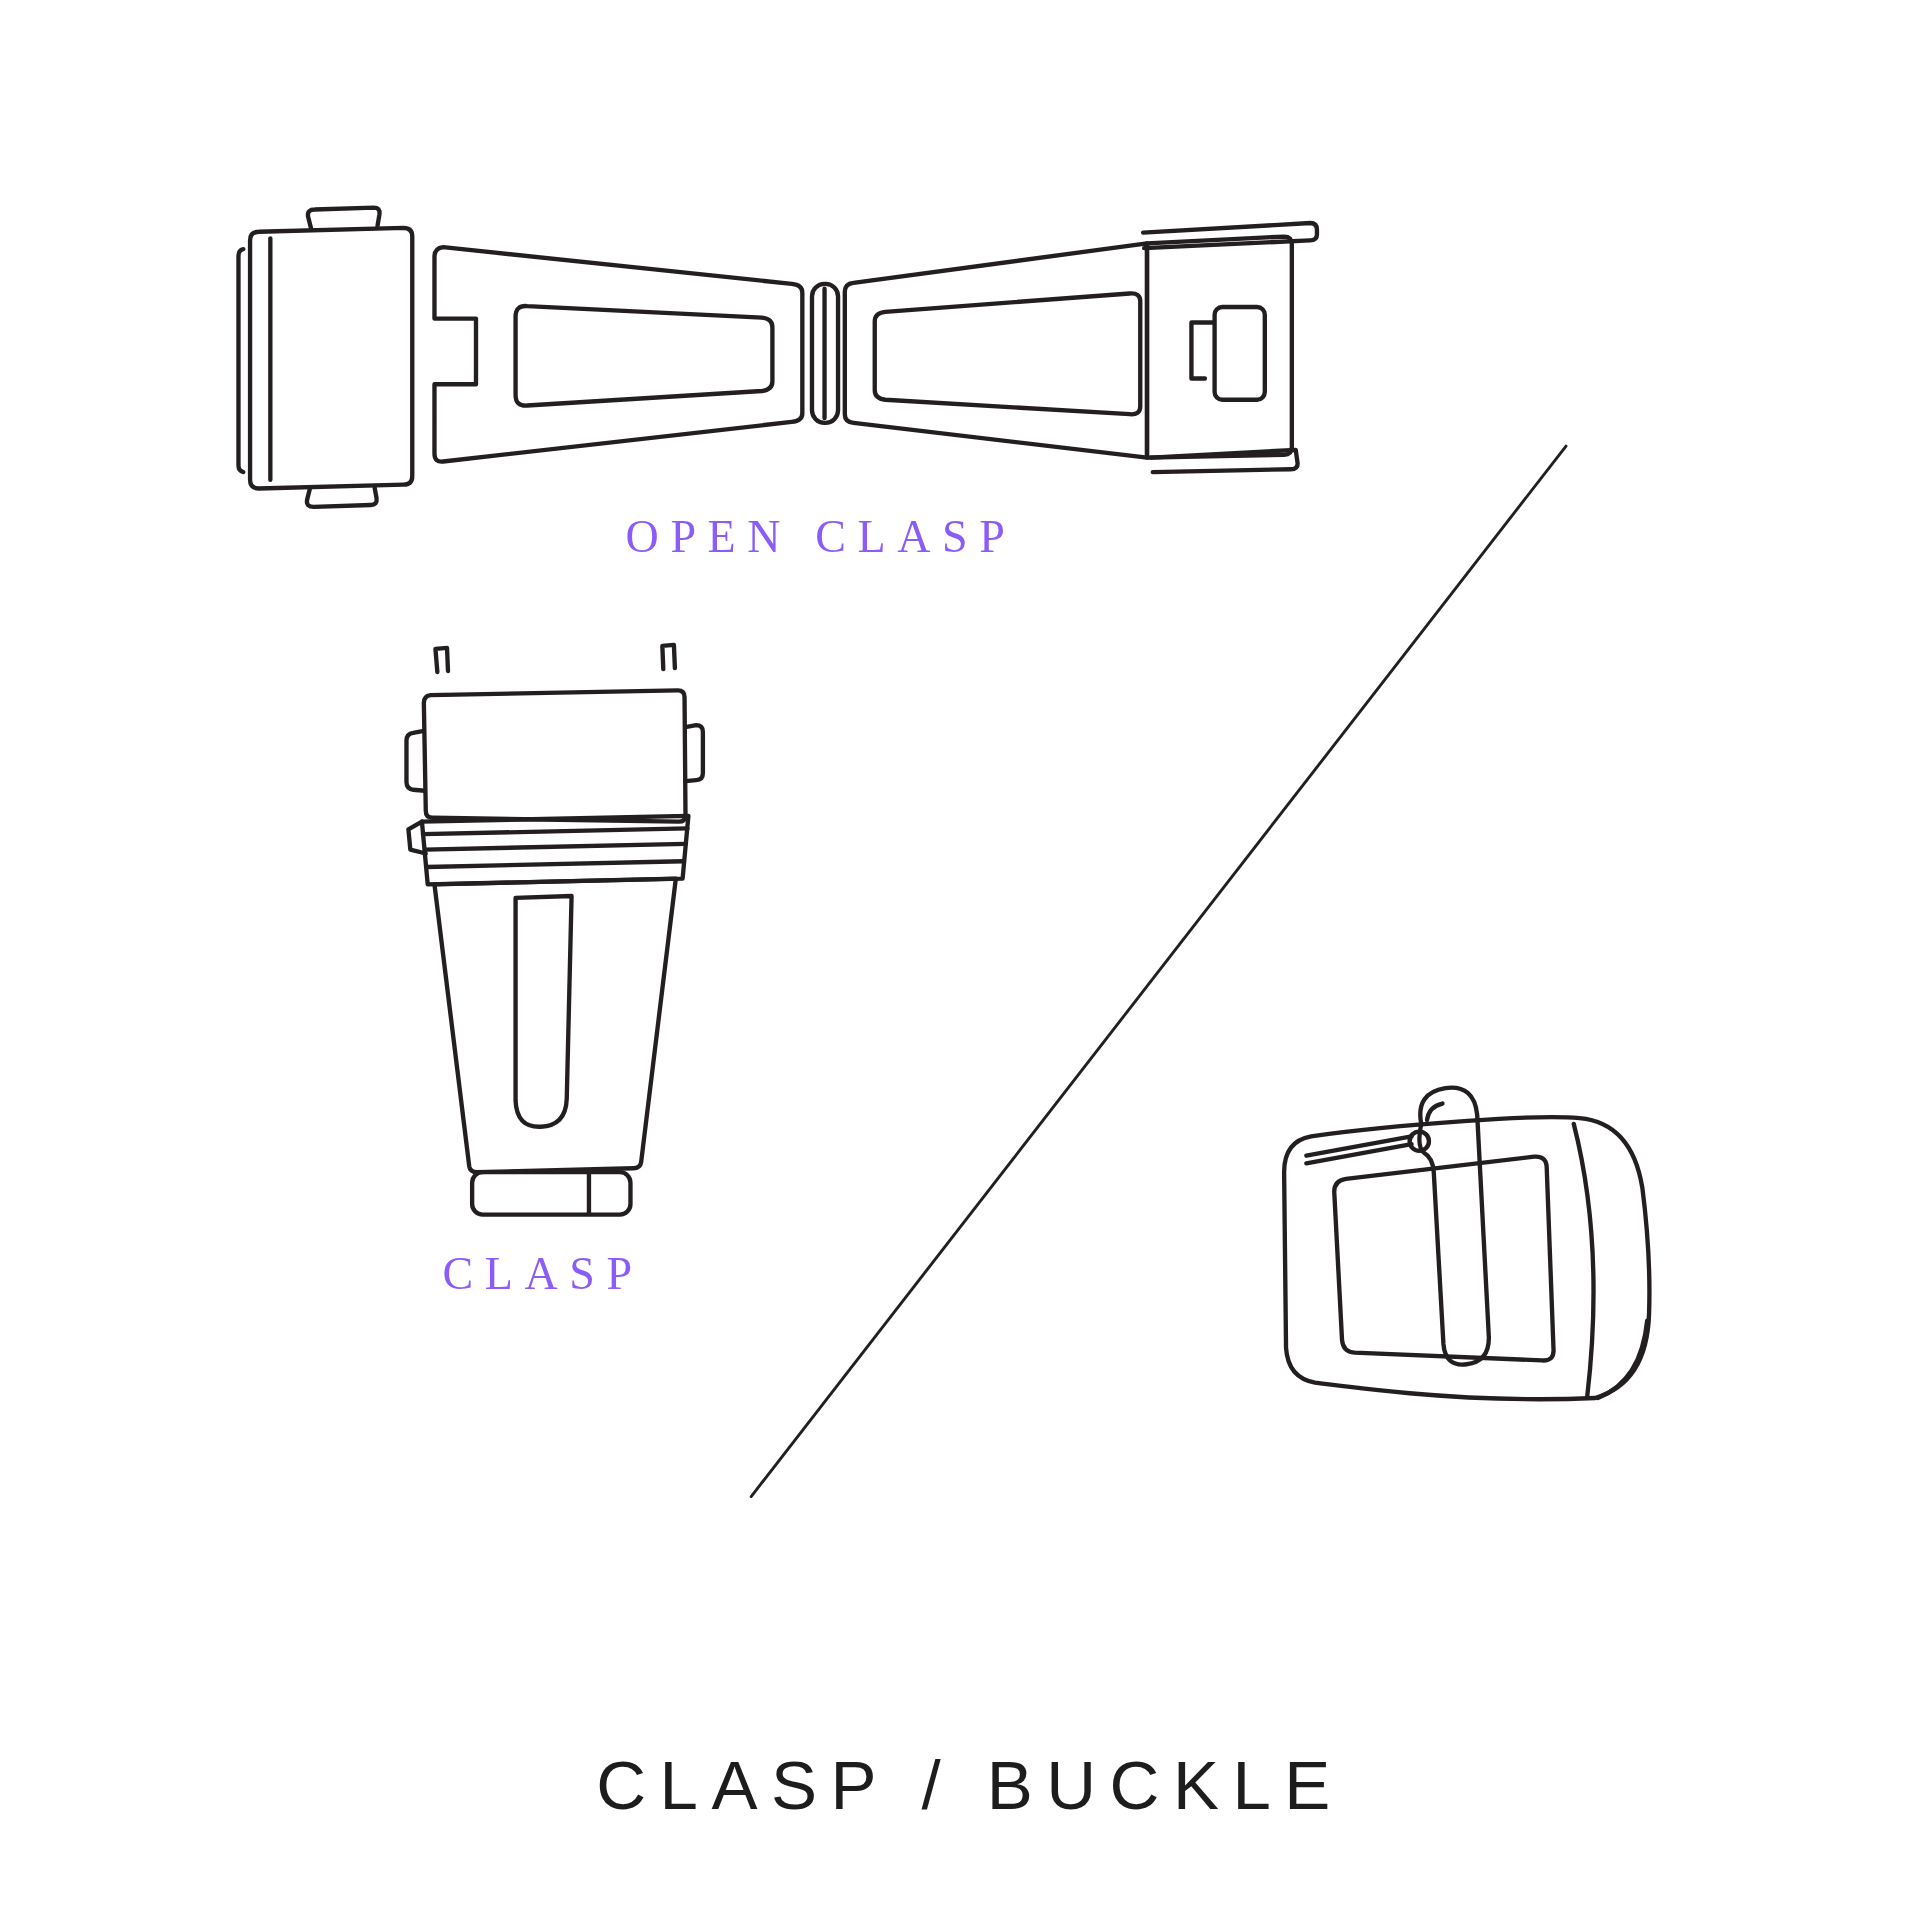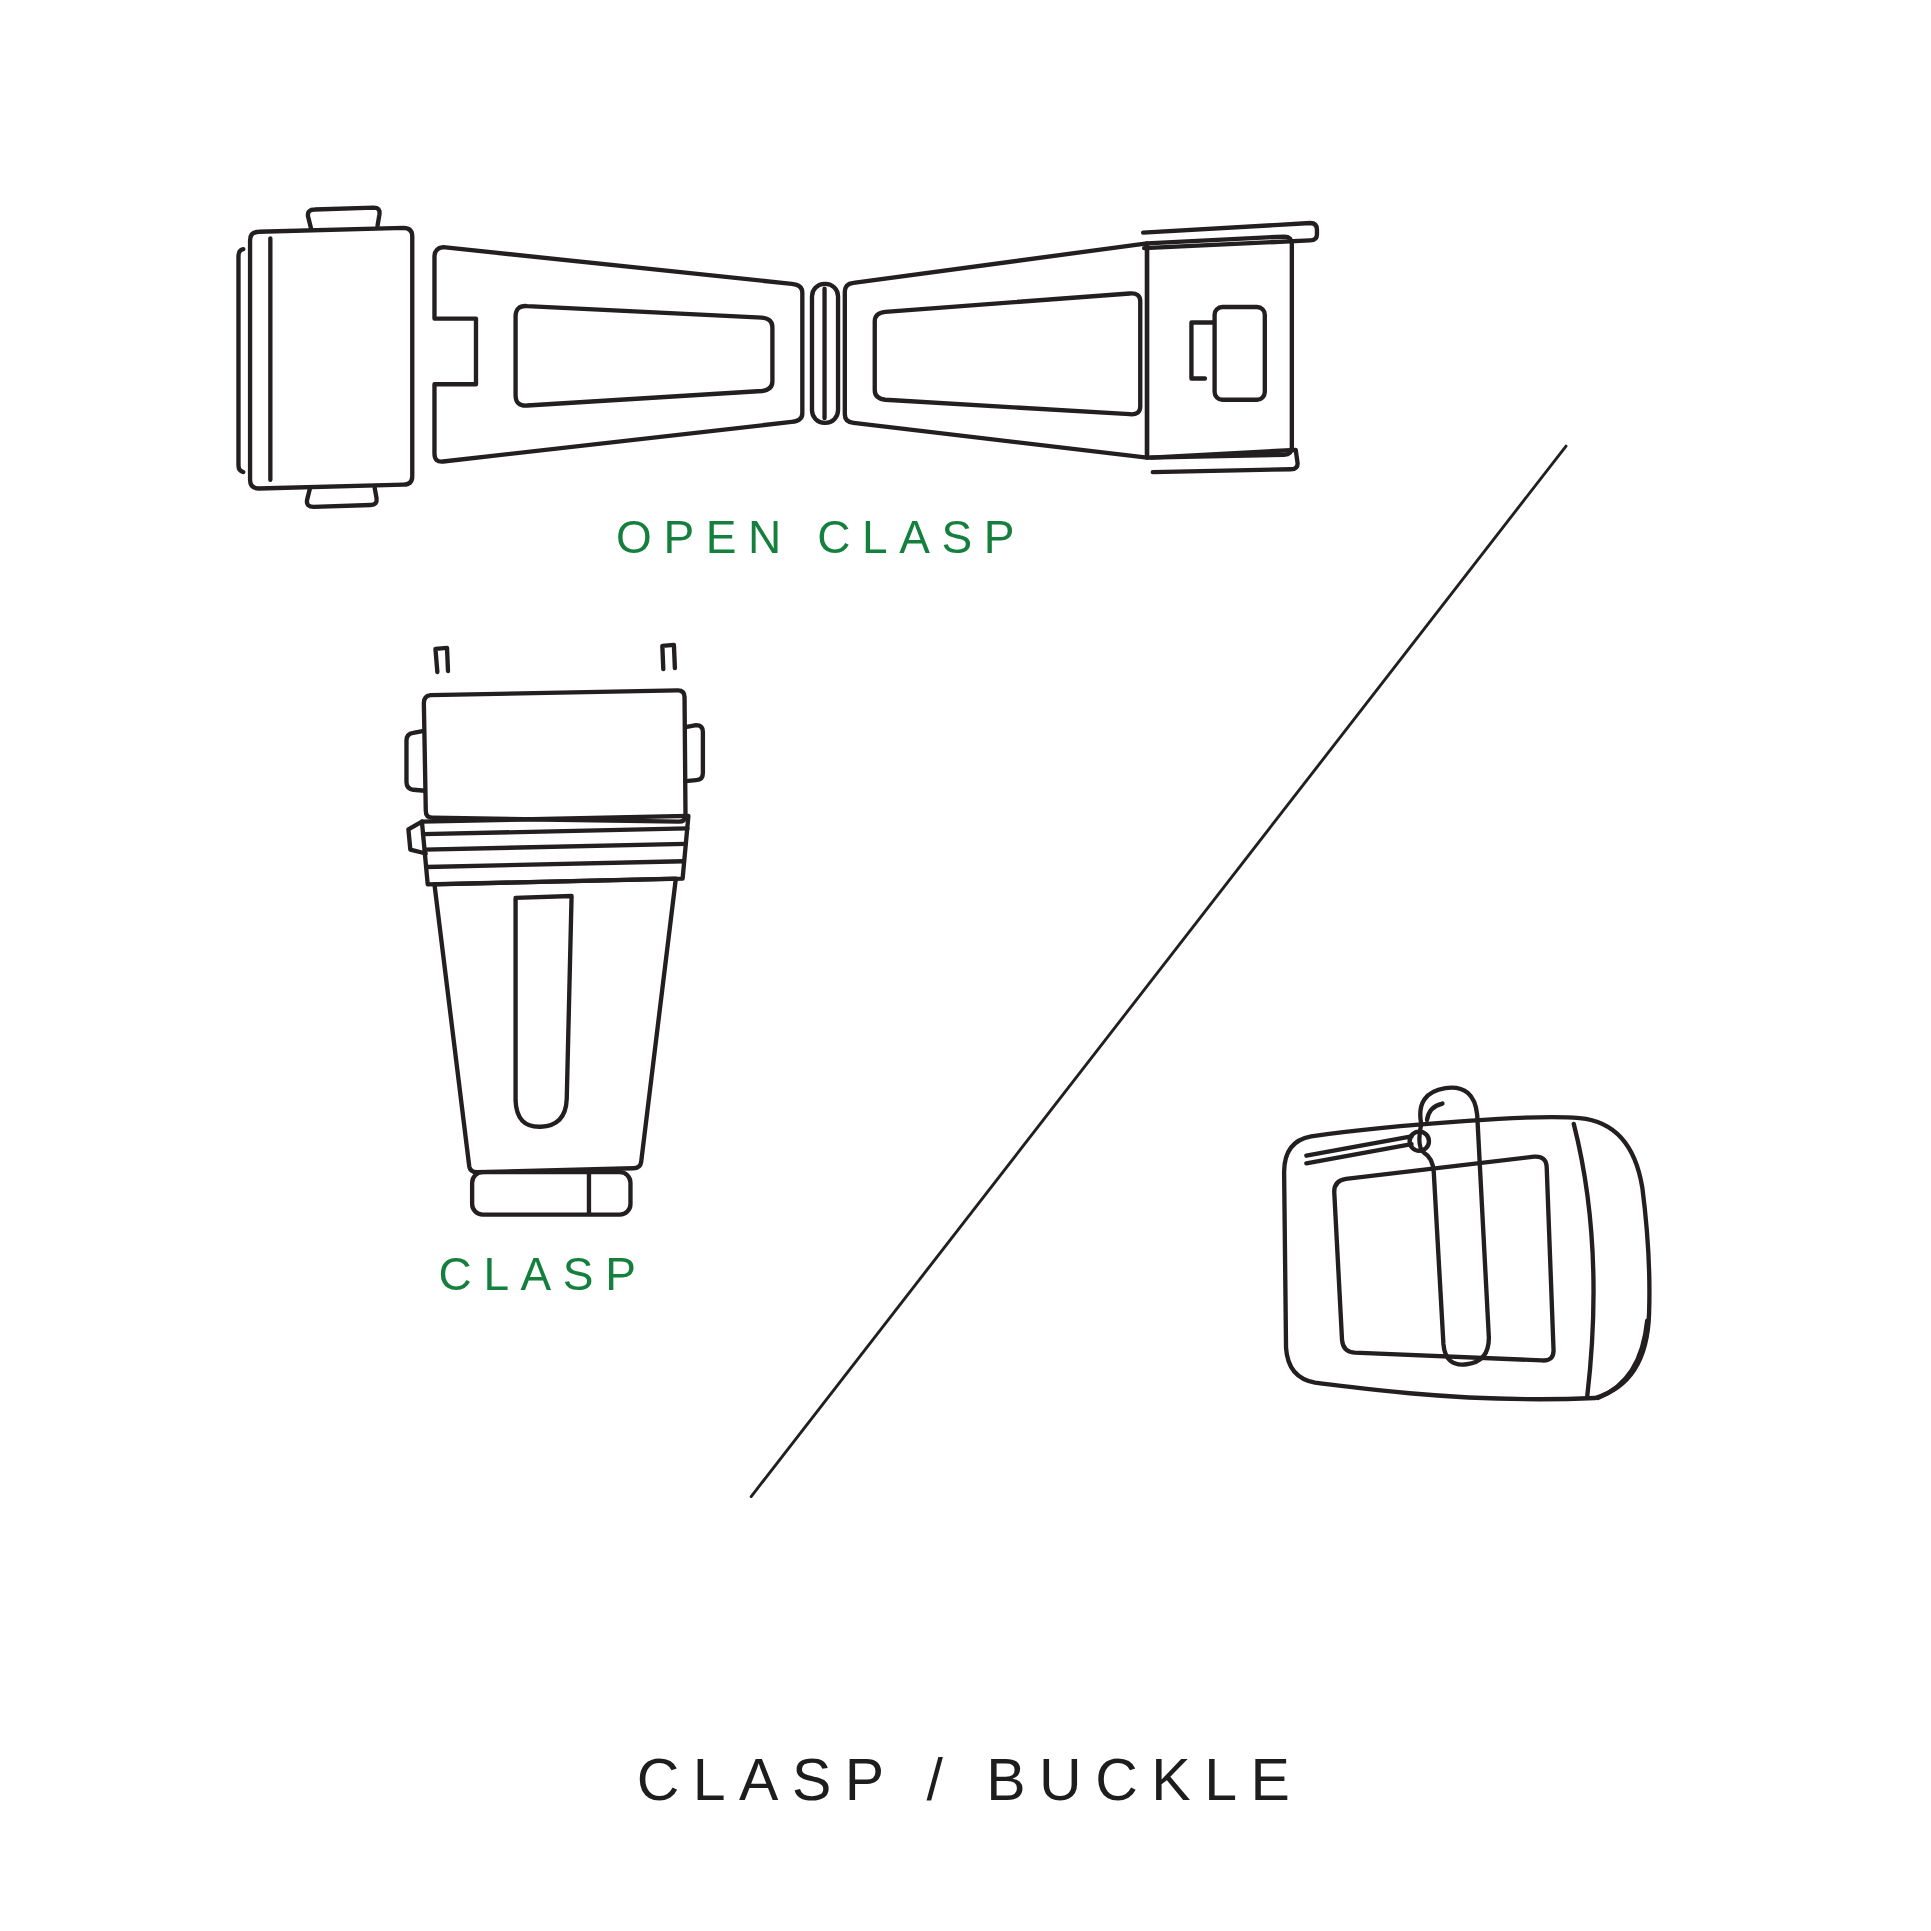--- a/index.html
+++ b/index.html
@@ -25,31 +25,32 @@
     fill: none;
     stroke: #231f20;
     stroke-width: 4.5;
     stroke-linecap: round;
     stroke-linejoin: round;
   }
   .art .thin { stroke-width: 3; }
   .label {
     position: absolute;
     transform: translateX(-50%);
-    color: #15803d;
+    color: #8b5cf6;
     font-size: 46px;
     font-weight: 400;
     letter-spacing: 11.6px;
     white-space: nowrap;
+    font-family: Liberation Serif, serif;
   }
   .title {
     position: absolute;
     transform: translateX(-50%);
     color: #1d1d1d;
-    font-size: 59px;
+    font-size: 69px;
     font-weight: 400;
     letter-spacing: 13.5px;
     white-space: nowrap;
   }
 </style>
 </head>
 <body>
 
 <div class="canvas">
 

